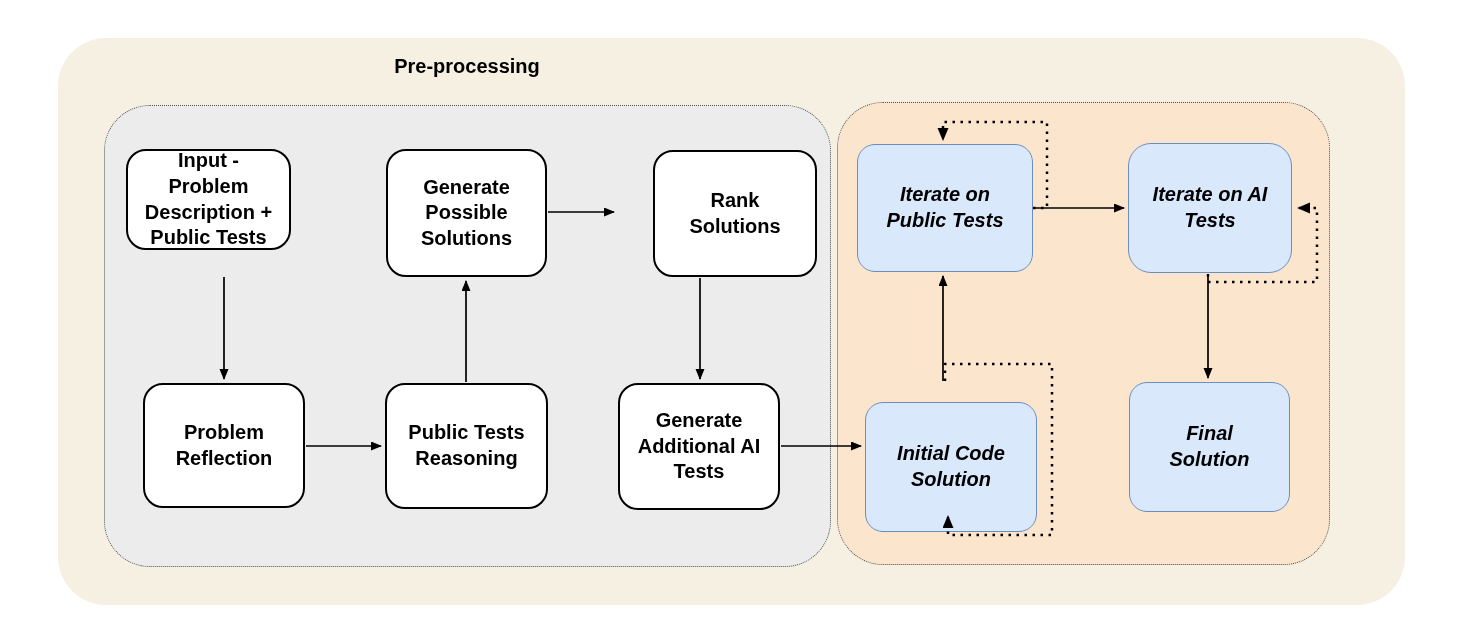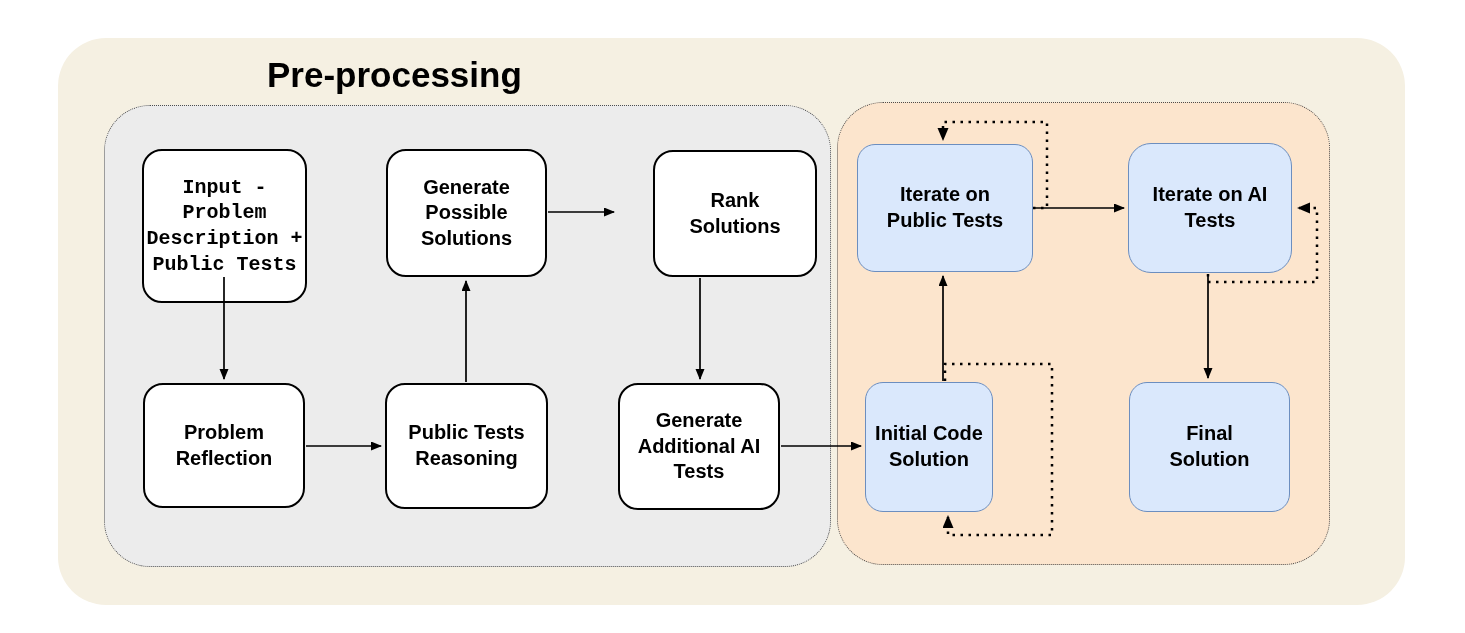--- a/index.html
+++ b/index.html
@@ -15,43 +15,43 @@
     font-family:"Liberation Sans", sans-serif; color:var(--text);
   }
   .outer-panel{
     position:absolute; left:58px; top:38px; width:1347px; height:567px;
     background:var(--outer_bg); border-radius:48px;
   }
   .region{ position:absolute; border:1.5px dotted var(--container_border); box-sizing:border-box; }
   .region.preprocessing{ left:104px; top:105px; width:727px; height:462px; background:var(--preprocessing_bg); border-radius:46px; }
   .region.iterations{ left:837px; top:102px; width:493px; height:463px; background:var(--iterations_bg); border-radius:46px; }
   .section-title{
-    position:absolute; top:55px; width:400px; 
-    font-size:35px; font-weight:700; letter-spacing:0px;
+    position:absolute; top:55px; width:400px; text-align:center;
+    font-size:20px; font-weight:700; letter-spacing:0px;
   }
   #title-pre{ left:267px; }
   #title-iter{ left:883px; }
   .node{
     position:absolute; box-sizing:border-box;
     display:flex; align-items:center; justify-content:center;
     text-align:center; white-space:pre-line;
     font-size:20px; font-weight:700; line-height:1.28;
     border-radius:20px;
   }
   .node.white{ background:var(--node_white_bg); border:2px solid var(--node_white_border); }
-  .node.blue{ background:var(--node_blue_bg); border:1.6px solid var(--node_blue_border); border-radius:18px; }
-  #n-input{ left:142px; top:149px; width:165px; height:154px;font-family:Liberation Mono, monospace; }
+  .node.blue{ background:var(--node_blue_bg); border:1.6px solid var(--node_blue_border); border-radius:18px;font-style:italic; }
+  #n-input{ left:126px; top:149px; width:165px; height:101px; }
   #n-gps{ left:386px; top:149px; width:161px; height:128px; }
   #n-rank{ left:618px; top:150px; width:164px; height:127px;margin-left:35px; }
   #n-prefl{ left:143px; top:383px; width:162px; height:125px; }
   #n-ptr{ left:385px; top:383px; width:163px; height:126px; }
   #n-gat{ left:618px; top:383px; width:162px; height:127px; }
   #n-ipt{ left:857px; top:144px; width:176px; height:128px; }
   #n-iat{ left:1128px; top:143px; width:164px; height:130px;border-radius:23px; }
-  #n-ics{ left:865px; top:382px; width:128px; height:130px; }
+  #n-ics{ left:865px; top:402px; width:172px; height:130px; }
   #n-fin{ left:1129px; top:382px; width:161px; height:130px; }
   svg.edges{ position:absolute; left:0; top:0; pointer-events:none; }
   .edge-solid{ stroke:var(--edge); stroke-width:1.7; fill:none; }
   .edge-dotted{ stroke:var(--edge); stroke-width:2.5; fill:none; stroke-dasharray:2.5 5.5; stroke-linecap:butt; }
   .arrowhead{ fill:var(--edge); }
 </style>
 </head>
 <body>
 
 <div class="canvas">

